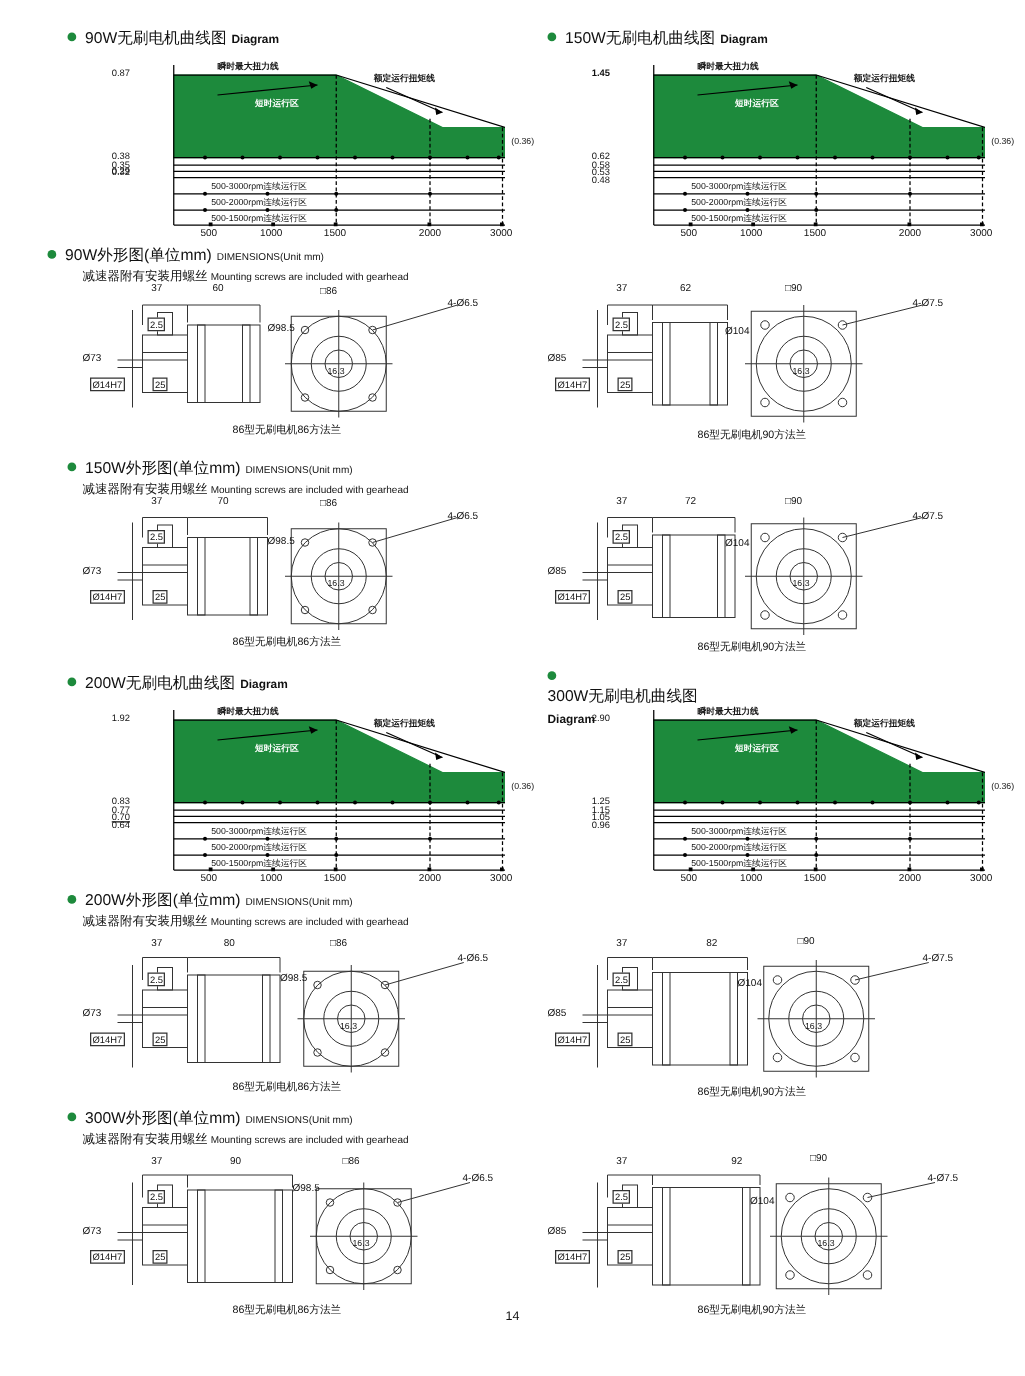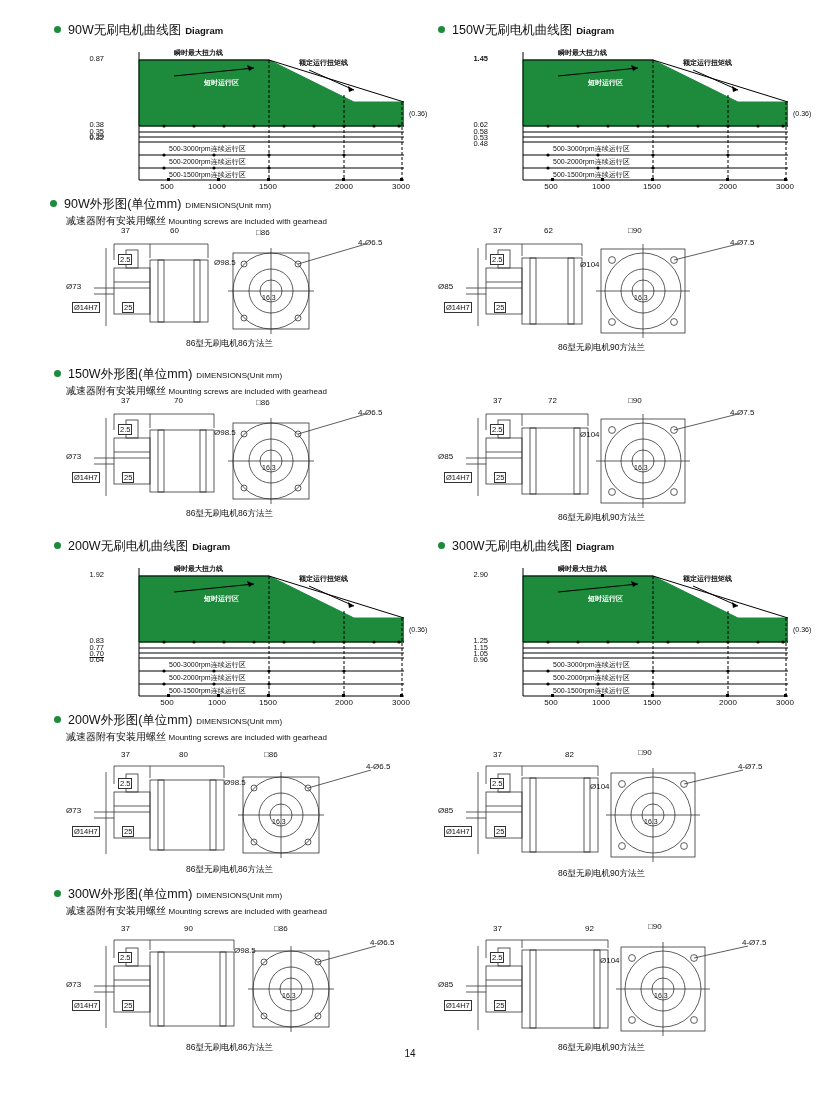--- a/index.html
+++ b/index.html
@@ -175,21 +175,21 @@
   <div class="note" style="left:115px;top:104px;">500-3000rpm连续运行区</div>
   <div class="note" style="left:115px;top:117px;">500-2000rpm连续运行区</div>
   <div class="note" style="left:115px;top:130px;">500-1500rpm连续运行区</div>
   <div class="xlabel" style="left:98px;top:142px;width:30px;">500</div>
   <div class="xlabel" style="left:148px;top:142px;width:30px;">1000</div>
   <div class="xlabel" style="left:199px;top:142px;width:30px;">1500</div>
   <div class="xlabel" style="left:275px;top:142px;width:30px;">2000</div>
   <div class="xlabel" style="left:332px;top:142px;width:30px;">3000</div>
 </div>
 
-<div class="sec-head" style="position:absolute;left:50px;top:196px;justify-content:flex-end;">
+<div class="sec-head" style="position:absolute;left:38px;top:196px;justify-content:flex-end;">
   <span class="bullet"></span>
   <span class="sec-title">90W外形图(单位mm)</span>
   <span class="sec-sub-small">DIMENSIONS(Unit mm)</span>
 </div>
 <div class="screws" style="position:absolute;left:66px;top:214px;">
   <span class="cn">减速器附有安装用螺丝</span>
   <span class="en">Mounting screws are included with gearhead</span>
 </div>
 
 <div class="dim-block" style="left:66px;top:230px;width:360px;height:120px;">
@@ -440,21 +440,21 @@
   <div class="note" style="left:115px;top:104px;">500-3000rpm连续运行区</div>
   <div class="note" style="left:115px;top:117px;">500-2000rpm连续运行区</div>
   <div class="note" style="left:115px;top:130px;">500-1500rpm连续运行区</div>
   <div class="xlabel" style="left:98px;top:142px;width:30px;">500</div>
   <div class="xlabel" style="left:148px;top:142px;width:30px;">1000</div>
   <div class="xlabel" style="left:199px;top:142px;width:30px;">1500</div>
   <div class="xlabel" style="left:275px;top:142px;width:30px;">2000</div>
   <div class="xlabel" style="left:332px;top:142px;width:30px;">3000</div>
 </div>
 
-<div class="sec-head" style="position:absolute;left:438px;top:538px;">
+<div class="sec-head" style="position:absolute;left:438px;top:538px;flex-direction:column;">
   <span class="bullet"></span>
   <span class="sec-title">300W无刷电机曲线图</span>
   <span class="sec-sub">Diagram</span>
 </div>
 
 <div class="curve" style="left:438px;top:556px;width:350px;height:150px;">
   <svg width="350" height="150">
     <polygon points="85,20 215,20 300,62 350,62 350,86 85,86" fill="#1d8a3c" stroke="#1d8a3c"></polygon>
     <line x1="85" y1="12" x2="85" y2="140" stroke="#000" stroke-width="1"></line>
     <line x1="85" y1="140" x2="350" y2="140" stroke="#000" stroke-width="1"></line>

